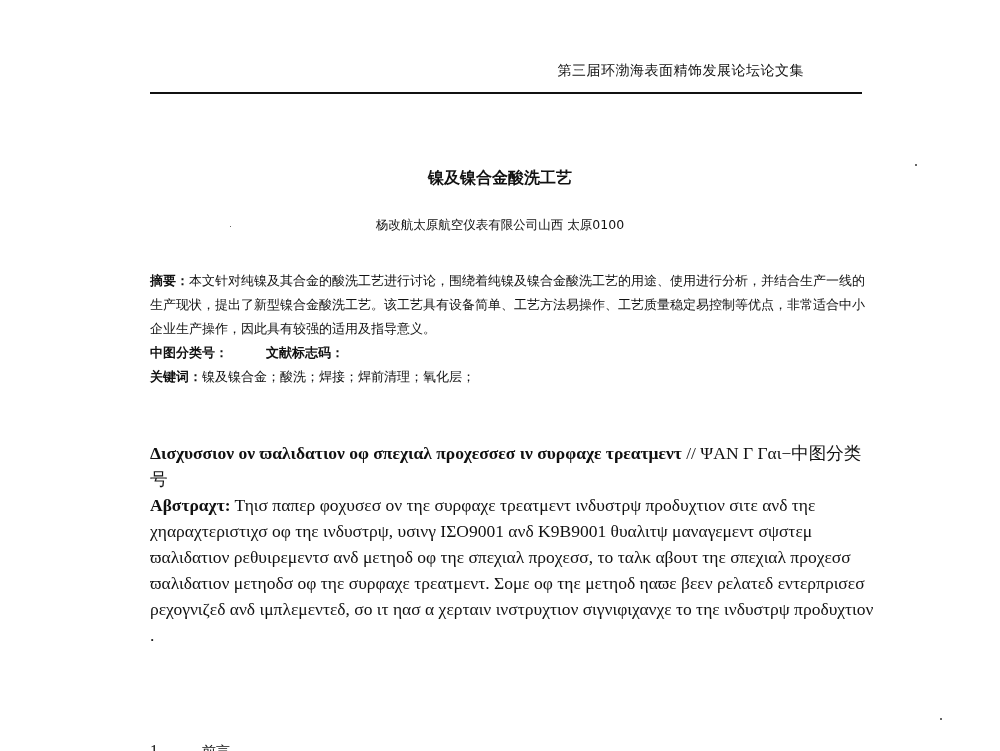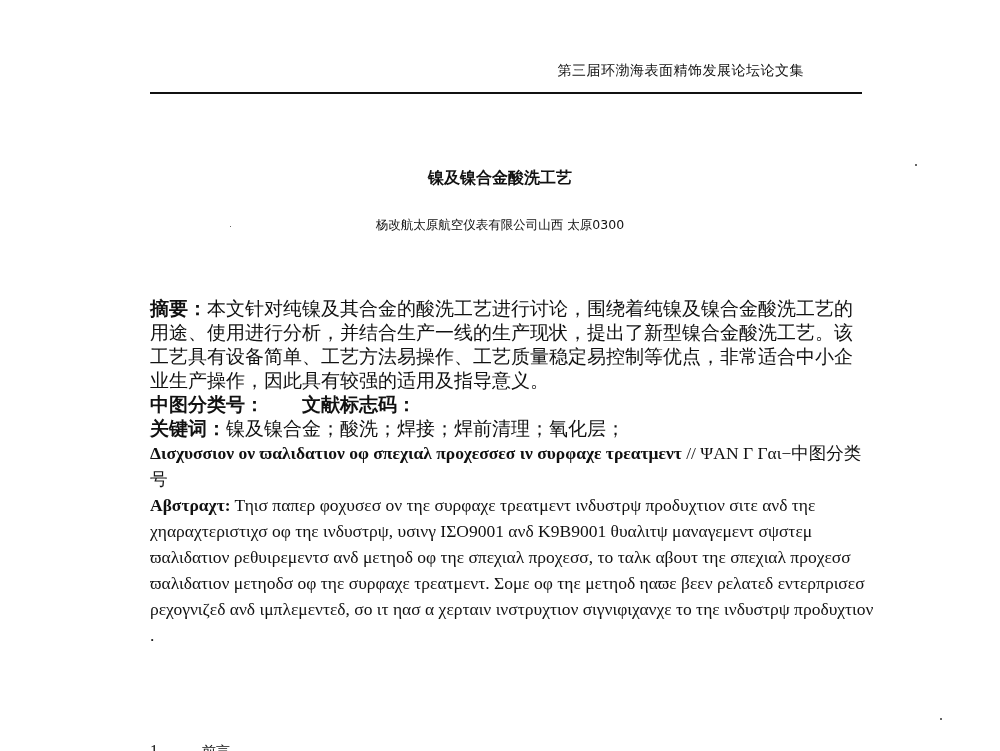--- a/index.html
+++ b/index.html
@@ -8,21 +8,21 @@
   .page { position: absolute; left: 0; top: 12px; width: 944px; height: 751px; }
   .running-head { position: absolute; right: 140px; top: 50px; font-size: 14px;
                   font-family: "DejaVu Sans", sans-serif; letter-spacing: 0.5px; }
   .head-rule { position: absolute; left: 150px; top: 80px; width: 712px; height: 2px; background: #111; }
   .title { position: absolute; left: 0; width: 1000px; top: 156px; text-align: center;
            font-size: 16px; font-weight: bold; font-family: "DejaVu Sans", sans-serif; }
   .author-line { position: absolute; left: 0; width: 1000px; top: 205px; text-align: center;
                  font-size: 12.5px; font-family: "DejaVu Sans", sans-serif; }
   .author-line span + span { }
   .cn-block { position: absolute; left: 150px; width: 720px; top: 257px;
-              font-family: "DejaVu Sans", sans-serif; font-size: 19px; line-height: 24px; margin-top: 27px; }
+              font-family: "DejaVu Sans", sans-serif; font-size: 13px; line-height: 24px; }
   .cn-block p { margin: 0; }
   .bold { font-weight: bold; }
   .en-block { position: absolute; left: 150px; width: 725px; top: 428px;
               font-family: "Liberation Serif", serif; font-size: 17.5px; line-height: 26px; }
   .en-block p { margin: 0; }
   .en-title { font-weight: bold; }
   .sec { position: absolute; left: 150px; top: 730px; font-size: 16px; font-family: "Liberation Serif", serif; }
   .sec span + span { margin-left: 44px; font-family: "DejaVu Sans", sans-serif; font-size: 14px; }
   .speck { position: absolute; width: 2px; height: 2px; background: #666; }
 </style>
@@ -30,21 +30,21 @@
 <body>
 
 <div class="page">
 
   <div class="running-head">第三届环渤海表面精饰发展论坛论文集</div>
   <div class="head-rule"></div>
 
   <div class="title">镍及镍合金酸洗工艺</div>
 
   <div class="author-line">
-    <span>杨改航</span><span>太原航空仪表有限公司</span><span>山西 太原</span><span>0300</span>
+    <span>杨改航</span><span>太原航空仪表有限公司</span><span>山西 太原</span><span>0100</span>
   </div>
 
   <div class="cn-block">
     <p><span class="bold">摘要：</span><span>本文针对纯镍及其合金的酸洗工艺进行讨论，围绕着纯镍及镍合金酸洗工艺的用途、使用进行分析，并结合生产一线的生产现状，提出了新型镍合金酸洗工艺。该工艺具有设备简单、工艺方法易操作、工艺质量稳定易控制等优点，非常适合中小企业生产操作，因此具有较强的适用及指导意义。</span></p>
     <p><span class="bold">中图分类号：</span><span style="display:inline-block;width:38px"></span><span class="bold">文献标志码：</span></p>
     <p><span class="bold">关键词：</span><span>镍及镍合金；酸洗；焊接；焊前清理；氧化层；</span></p>
   </div>
 
   <div class="en-block">
     <p><span class="en-title">Δισχυσσιον ον ϖαλιδατιον οφ σπεχιαλ προχεσσεσ ιν συρφαχε τρεατμεντ</span><span> // ΨΑΝ Γ Γαι−中图分类号</span></p>

